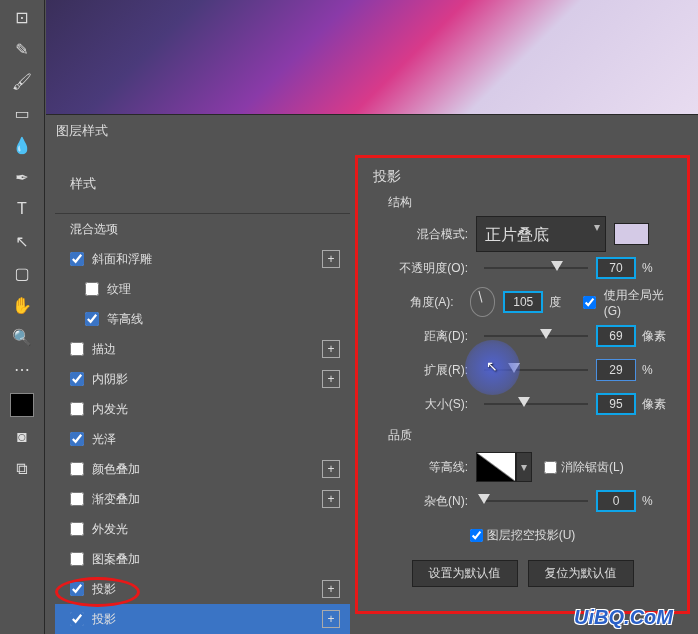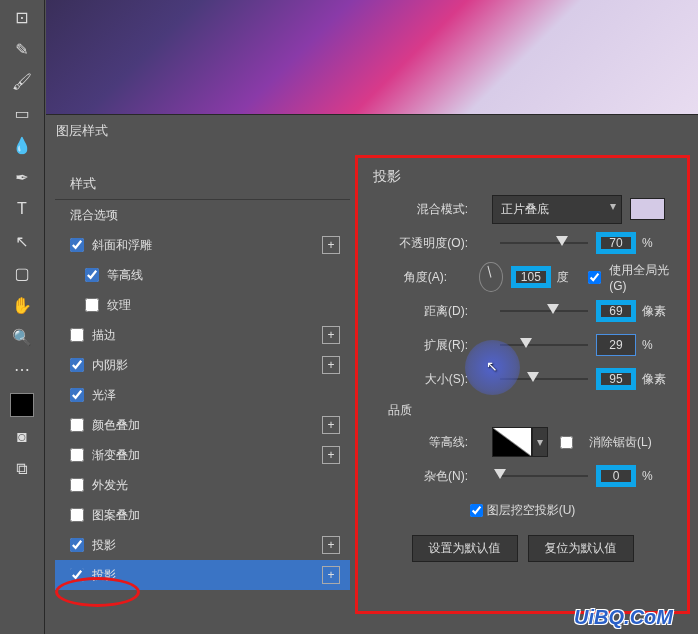--- a/index.html
+++ b/index.html
@@ -3,38 +3,38 @@
 <meta charset="utf-8">
 <style>
 * { margin: 0; padding: 0; box-sizing: border-box; font-family: "Microsoft YaHei", sans-serif; }
 body { background: #535353; width: 698px; height: 634px; overflow: hidden; position: relative; }
 .toolbar { position: absolute; left: 0; top: 0; width: 45px; height: 634px; background: #535353; border-right: 1px solid #282828; display: flex; flex-direction: column; align-items: center; padding-top: 5px; gap: 8px; }
 .tool-btn { width: 32px; height: 24px; display: flex; align-items: center; justify-content: center; color: #ddd; font-size: 16px; }
 .swatch-fg { width: 24px; height: 24px; background: #000; border: 1px solid #888; margin-top: 4px; }
 .canvas-area { position: absolute; left: 46px; top: 0; right: 0; height: 115px; background: linear-gradient(135deg, #3a2f5a 0%, #4a3a7a 20%, #8a3aa8 40%, #d83a8a 55%, #d8cce8 70%, #e8dcf0 100%); border-bottom: 1px solid #282828; }
 .dialog-title { position: absolute; left: 56px; top: 122px; color: #ddd; font-size: 13px; }
 .styles-panel { position: absolute; left: 55px; top: 165px; width: 295px; height: 445px; background: #535353; }
-.styles-panel .heading { padding: 10px 15px 6px; color: #e0e0e0; font-size: 13px; border-bottom: 1px solid #3a3a3a; }
+.styles-panel .heading { padding: 10px 15px 20px; color: #e0e0e0; font-size: 13px; border-bottom: 1px solid #3a3a3a; }
 .styles-row { display: flex; align-items: center; height: 30px; padding: 0 10px 0 15px; color: #e0e0e0; font-size: 12px; position: relative; }
 .styles-row.indent { padding-left: 30px; }
 .styles-row.selected { background: #3a74c5; }
 .styles-row input[type=checkbox] { width: 14px; height: 14px; margin-right: 8px; accent-color: #3a74c5; background: #2a2a2a; }
 .add-btn { position: absolute; right: 10px; width: 18px; height: 18px; border: 1px solid #aaa; display: flex; align-items: center; justify-content: center; color: #ddd; font-size: 12px; background: transparent; }
 .right-panel { position: absolute; left: 355px; top: 155px; right: 8px; bottom: 20px; border: 3px solid #e81818; background: #535353; padding: 10px 15px; color: #ddd; font-size: 12px; }
 .section-title { font-size: 14px; margin-bottom: 8px; }
 .section-sub { font-size: 12px; margin: 8px 0 8px 15px; }
 .prop-row { display: flex; align-items: center; height: 30px; margin-bottom: 4px; }
-.prop-label { width: 95px; text-align: right; margin-right: 24px; }
-.prop-select { background: #3a3a3a; border: 1px solid #222; color: #ddd; height: 29px; padding: 0 20px 0 8px; font-size: 12px; appearance: none; position: relative; }
+.prop-label { width: 95px; text-align: right; margin-right: 8px; }
+.prop-select { background: #3a3a3a; border: 1px solid #222; color: #ddd; height: 36px; padding: 0 20px 0 8px; font-size: 16px; appearance: none; position: relative; }
 .select-wrap { position: relative; display: inline-block; }
 .select-wrap::after { content: "▾"; position: absolute; right: 6px; top: 4px; color: #bbb; pointer-events: none; }
 .color-box { width: 35px; height: 22px; background: #d4cae6; border: 1px solid #222; margin-left: 8px; }
 .slider-track { flex: 1; height: 2px; background: #3a3a3a; position: relative; margin: 0 8px; max-width: 110px; }
 .slider-thumb { position: absolute; top: -6px; width: 0; height: 0; border-left: 6px solid transparent; border-right: 6px solid transparent; border-top: 10px solid #ddd; transform: translateX(-50%); }
-.num-input { width: 40px; height: 22px; background: #3a3a3a; border: 5px solid #0ea5e9; color: #ddd; text-align: center; font-size: 12px; }
+.num-input { width: 40px; height: 22px; background: #3a3a3a; border: 2px solid #0ea5e9; color: #ddd; text-align: center; font-size: 12px; }
 .num-input.active { border: 1px solid #4a90e2; }
 .unit { margin-left: 6px; width: 30px; }
 .angle-dial { width: 30px; height: 30px; border-radius: 50%; border: 1px solid #888; position: relative; margin: 0 8px; }
 .angle-dial::after { content: ""; position: absolute; left: 50%; top: 50%; width: 12px; height: 1px; background: #ddd; transform-origin: left center; transform: rotate(-105deg); }
 .contour-box { width: 40px; height: 30px; background: linear-gradient(to top right, #000 0%, #000 48%, #fff 52%, #fff 100%); border: 1px solid #222; }
 .contour-wrap { display: inline-flex; position: relative; }
 .contour-dd { width: 16px; height: 30px; background: #3a3a3a; border: 1px solid #222; display: flex; align-items: center; justify-content: center; color: #bbb; }
 .btn-row { display: flex; gap: 10px; justify-content: center; margin-top: 10px; }
 .action-btn { background: #3a3a3a; border: 1px solid #222; color: #ddd; padding: 4px 16px; font-size: 12px; }
 .cursor-circle { position: absolute; left: 465px; top: 340px; width: 55px; height: 55px; border-radius: 50%; background: radial-gradient(circle, rgba(80,100,220,0.9) 0%, rgba(80,100,220,0.5) 60%, transparent 100%); pointer-events: none; }
@@ -71,36 +71,40 @@
   <div class="heading">样式</div>
   <div class="styles-row">
     <span>混合选项</span>
   </div>
   <div class="styles-row">
     <input type="checkbox" checked="" style="">
     <span>斜面和浮雕</span>
     <div class="add-btn">+</div>
   </div>
   <div class="styles-row indent">
+    <input type="checkbox" style="">
+    <span>纹理</span>
+  </div>
+  <div class="styles-row indent">
     <input type="checkbox" checked="" style="">
     <span>等高线</span>
   </div>
-  <div class="styles-row indent">
-    <input type="checkbox" style="">
-    <span>纹理</span>
-  </div>
   <div class="styles-row">
     <input type="checkbox" style="">
     <span>描边</span>
     <div class="add-btn">+</div>
   </div>
   <div class="styles-row">
     <input type="checkbox" checked="" style="">
     <span>内阴影</span>
     <div class="add-btn">+</div>
+  </div>
+  <div class="styles-row">
+    <input type="checkbox" style="">
+    <span>内发光</span>
   </div>
   <div class="styles-row">
     <input type="checkbox" checked="" style="">
     <span>光泽</span>
   </div>
   <div class="styles-row">
     <input type="checkbox" style="">
     <span>颜色叠加</span>
     <div class="add-btn">+</div>
   </div>
@@ -124,20 +128,21 @@
   </div>
   <div class="styles-row selected">
     <input type="checkbox" checked="" style="">
     <span>投影</span>
     <div class="add-btn">+</div>
   </div>
 </div>
 
 <div class="right-panel">
   <div class="section-title">投影</div>
+  <div class="section-sub">结构</div>
 
   <div class="prop-row">
     <div class="prop-label">混合模式:</div>
     <div class="select-wrap">
       <select class="prop-select" style="width:130px">
         <option>正片叠底</option>
       </select>
     </div>
     <div class="color-box"></div>
   </div>
@@ -189,21 +194,21 @@
 
   <div class="section-sub">品质</div>
 
   <div class="prop-row">
     <div class="prop-label">等高线:</div>
     <div class="contour-wrap">
       <div class="contour-box"></div>
       <div class="contour-dd">▾</div>
     </div>
     <input type="checkbox" style="margin-left: 12px;">
-    <span style="margin-left:16px">消除锯齿(L)</span>
+    <span style="margin-left:4px">消除锯齿(L)</span>
   </div>
 
   <div class="prop-row">
     <div class="prop-label">杂色(N):</div>
     <div class="slider-track">
         <div class="slider-thumb" style="left:0%"></div>
       </div>
     <input class="num-input" value="0" style="">
     <span class="unit">%</span>
   </div>

